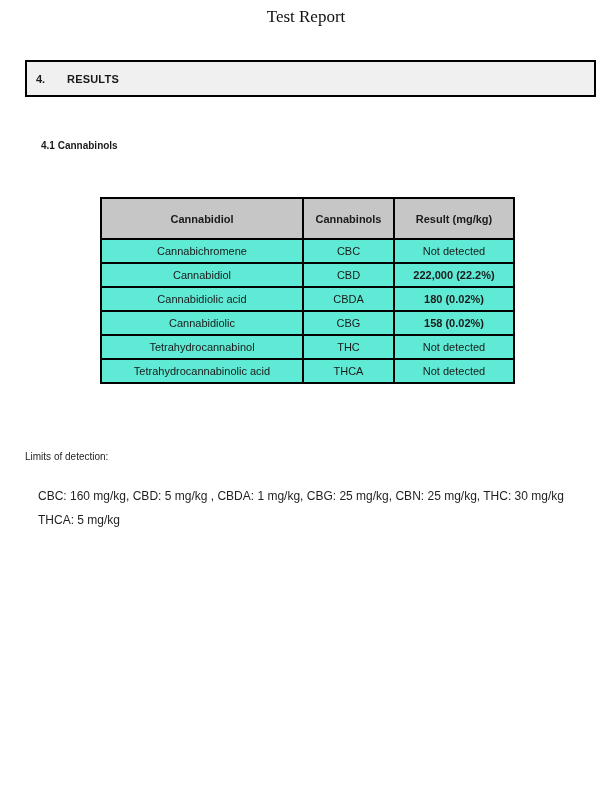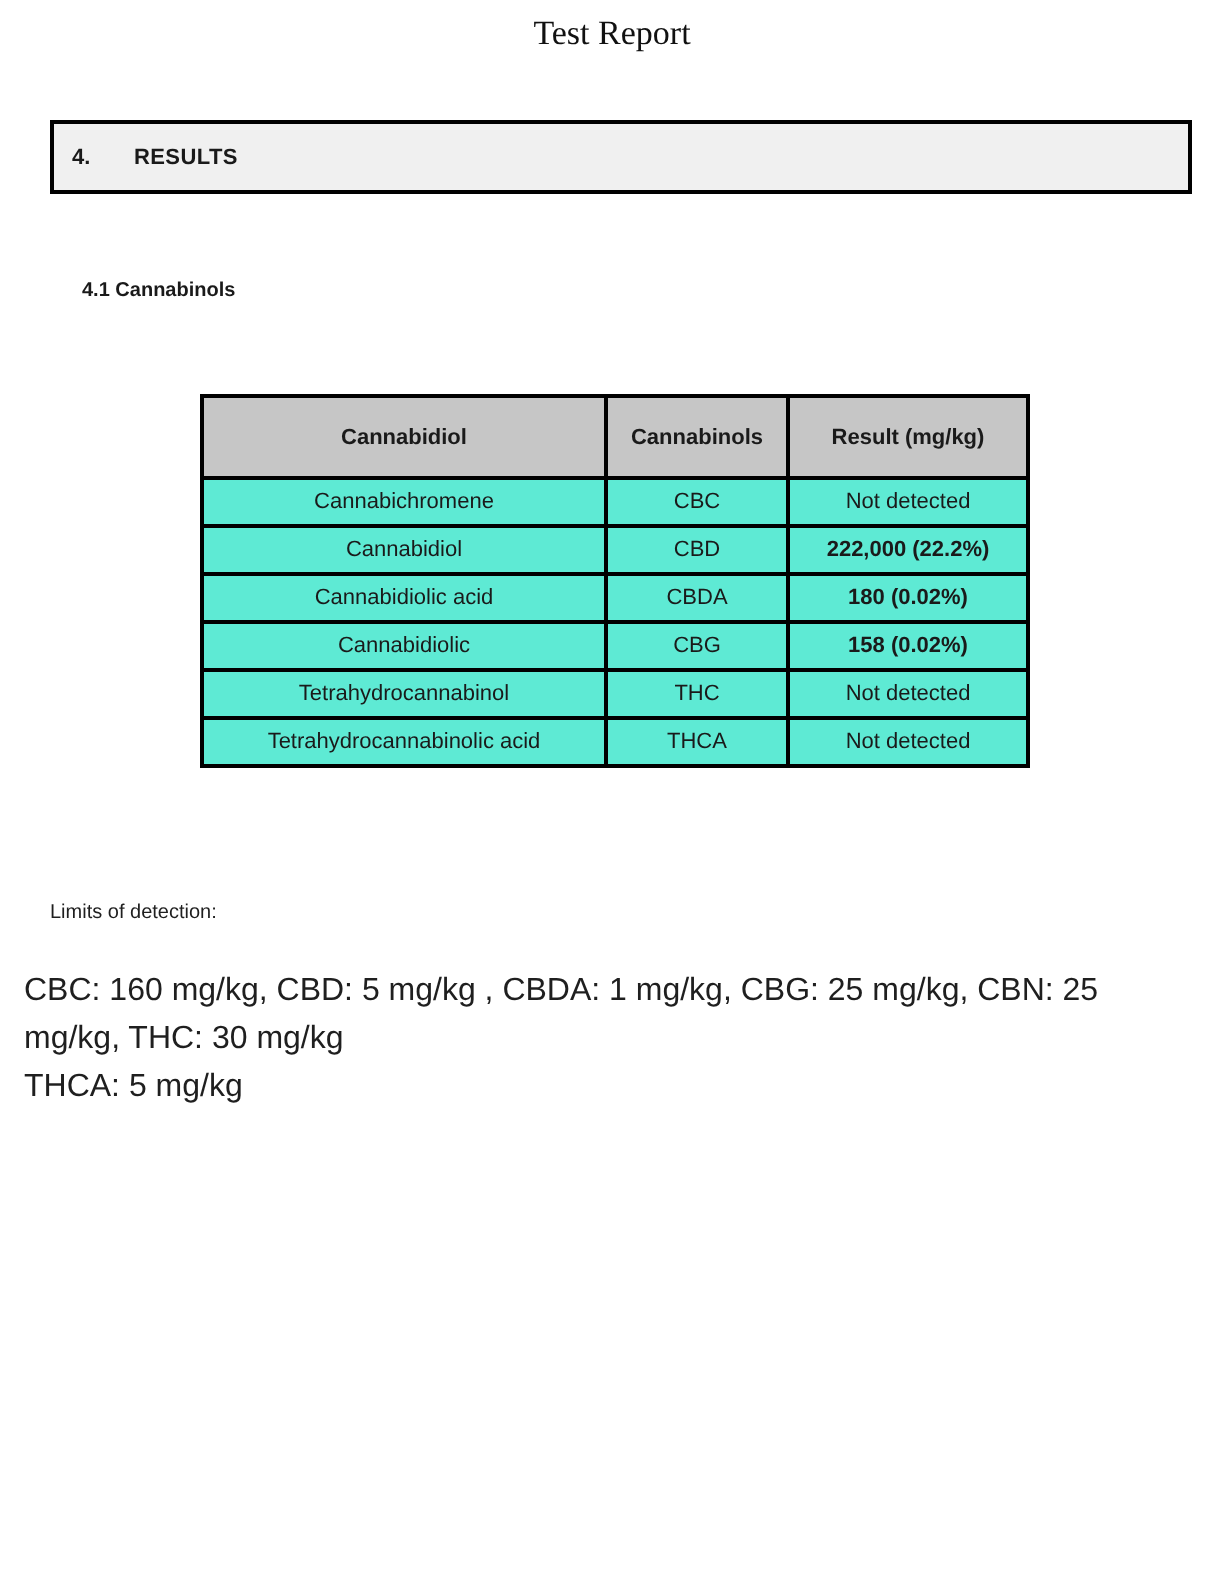--- a/index.html
+++ b/index.html
@@ -76,24 +76,24 @@
   .results-table td { height: 24px; background: #5eead4; font-weight: normal; }
   .results-table td.bold-result { font-weight: bold; }
   .limits-heading {
     position: absolute;
     left: 25px;
     top: 451px;
     font-size: 10px;
   }
   .limits-text {
     position: absolute;
-    left: 12px;
+    left: 38px;
     top: 484px;
     width: 560px;
-    font-size: 16px;
+    font-size: 12px;
     line-height: 24px;
   }
 </style>
 </head>
 <body>
 
 <div class="page">
 
   <div class="doc-title">Test Report</div>
 

